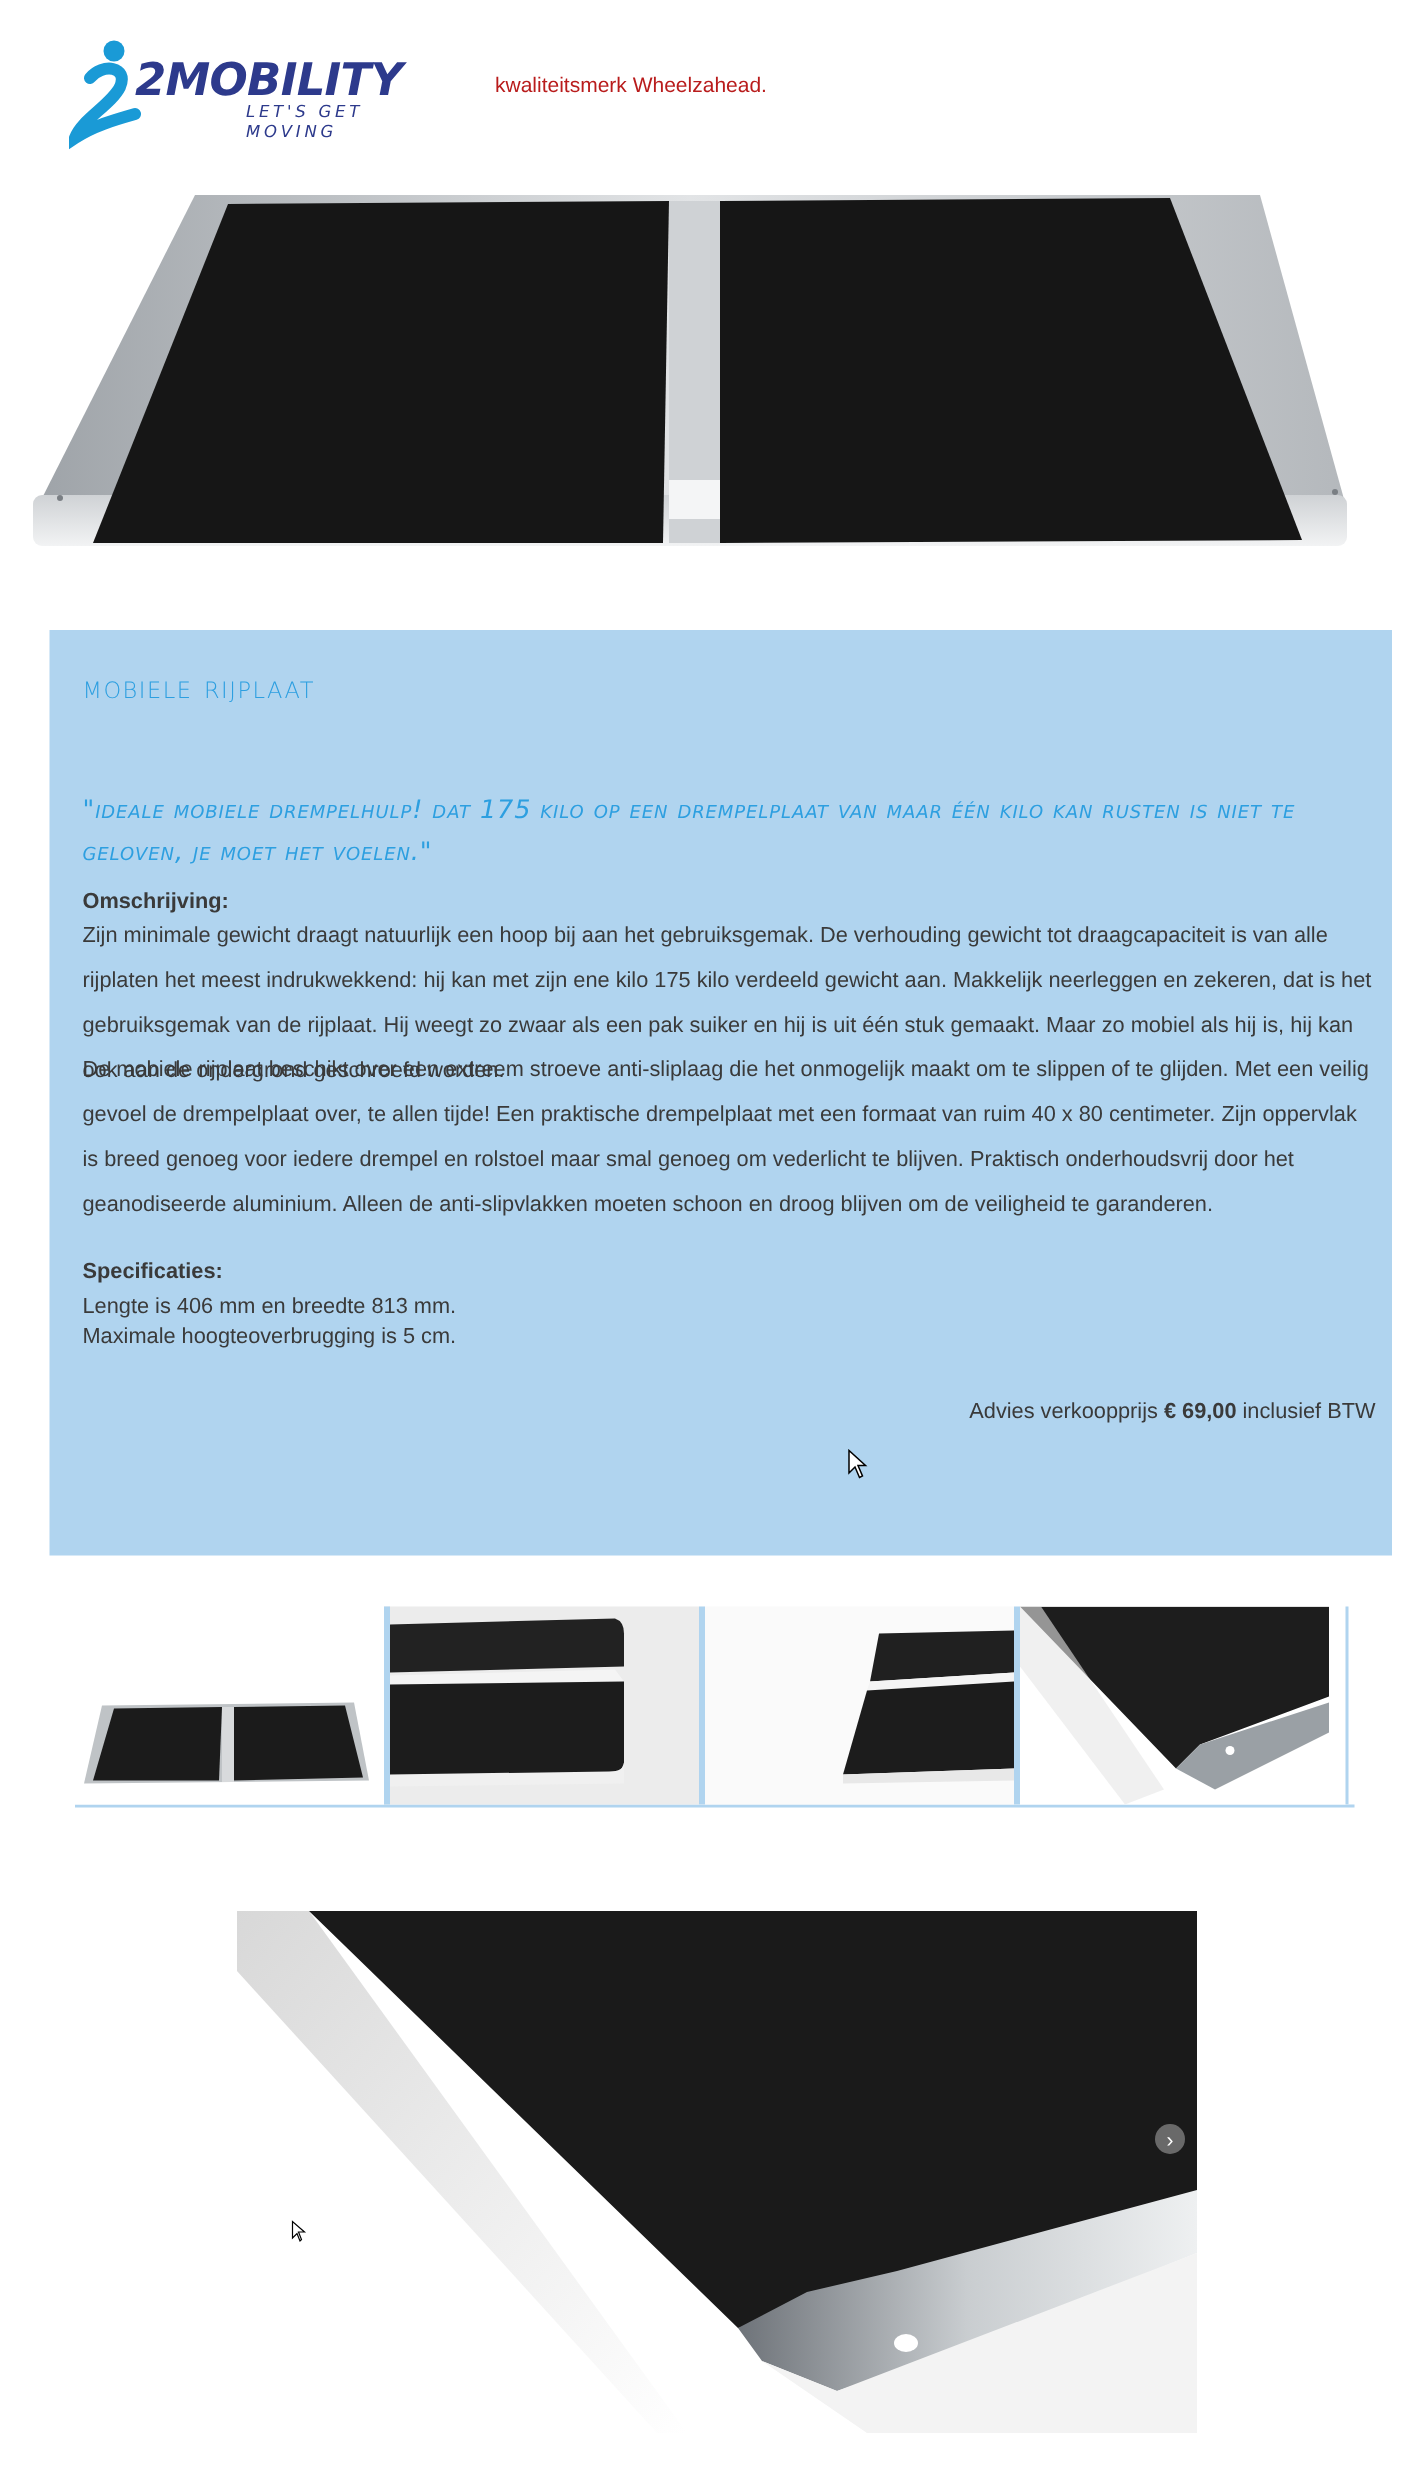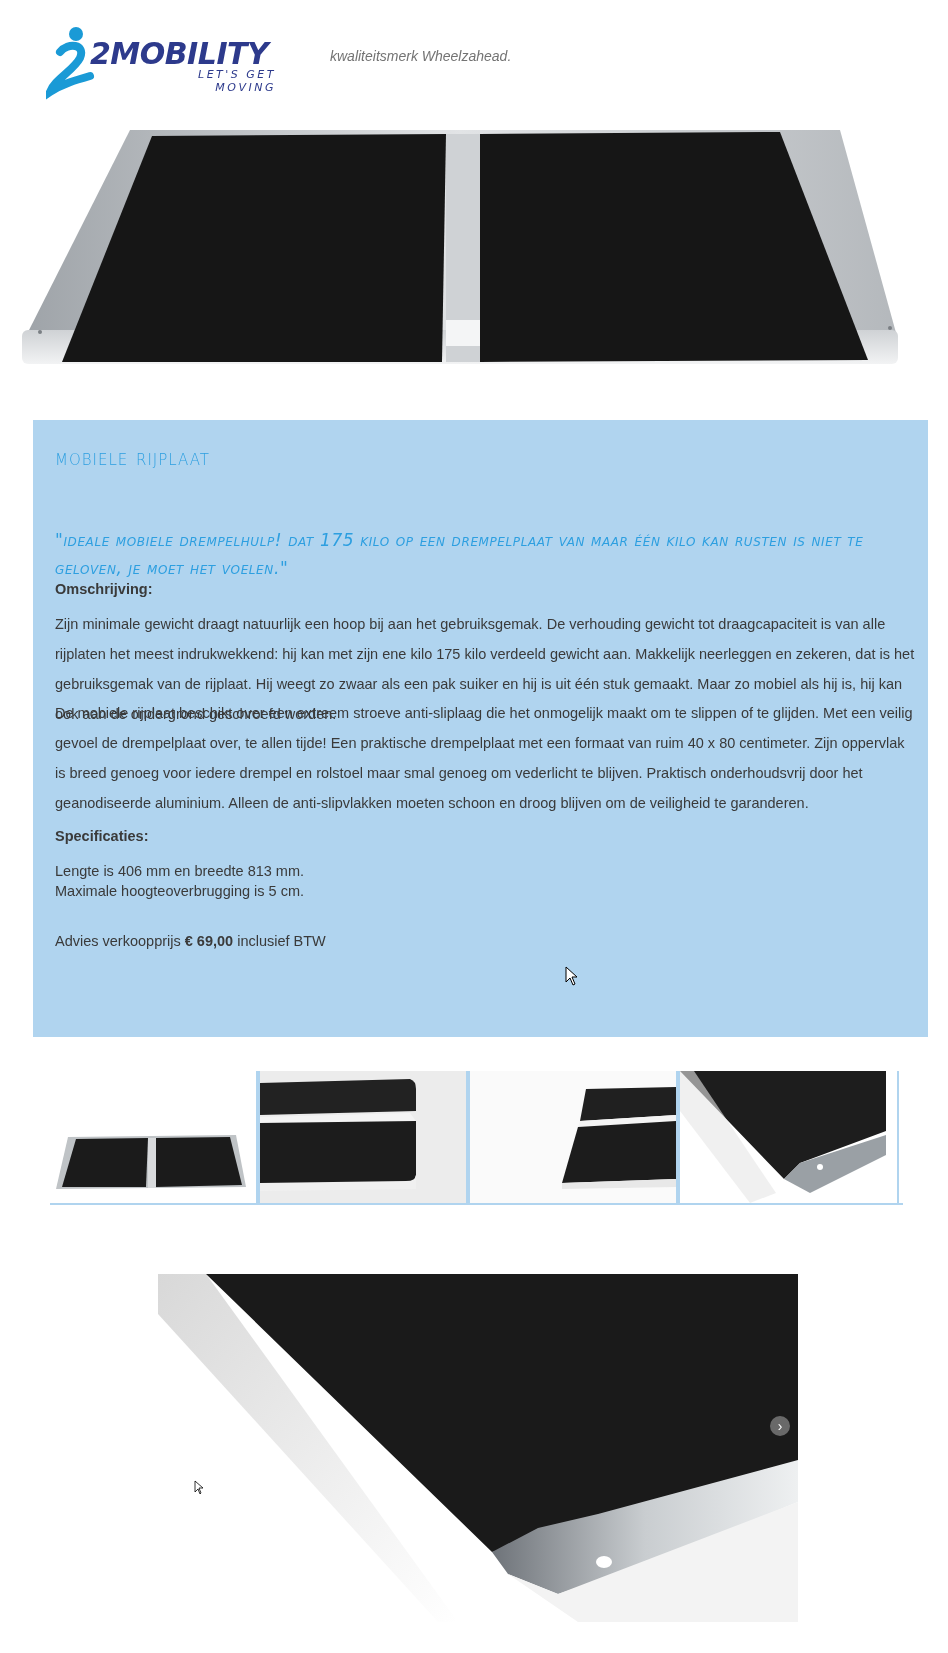--- a/index.html
+++ b/index.html
@@ -1,33 +1,33 @@
 <!DOCTYPE html>
 <html><head>
 <meta charset="utf-8">
 <style>
   * { box-sizing: border-box; margin: 0; padding: 0; }
   html, body { width: 948px; height: 1653px; background: #ffffff; overflow: hidden; }
   body { position: relative; font-family: "Liberation Sans", sans-serif; color: #3a3a3a; }
 
   
-  .header { position: absolute; left: 0; top: 0; width: 948px; height: 110px; text-align: right; }
+  .header { position: absolute; left: 0; top: 0; width: 948px; height: 110px; }
   .logo { position: absolute; left: 46px; top: 24px; width: 230px; height: 76px; }
   .logo-text { position: absolute; left: 44px; top: 12px; font-family: "DejaVu Sans", sans-serif; font-weight: bold; font-style: italic; font-size: 30px; color: #2d3a8c; letter-spacing: -0.5px; }
   .logo-tag { position: absolute; left: 78px; top: 44px; font-family: "DejaVu Sans", sans-serif; font-style: italic; font-size: 11px; color: #2d3a8c; letter-spacing: 2.5px; margin-left: 40px; }
-  .brand-note { position: absolute; left: 330px; top: 48px; font-size: 14px; color: #737373; font-style: italic; }
+  .brand-note { position: absolute; left: 330px; top: 48px; font-size: 14px; color: #b91c1c; }
 
   
   .hero { position: absolute; left: 22px; top: 130px; width: 926px; height: 260px; }
 
   
   .panel { position: absolute; left: 33px; top: 420px; width: 895px; height: 617px; background: #b0d4ef; padding-left: 44px; }
   .panel-title { position: absolute; left: 22px; top: 26px; font-family: "DejaVu Sans", sans-serif; font-size: 21px; font-weight: 300; color: #2d9fe0; font-variant: small-caps; letter-spacing: 1px; text-transform: lowercase; }
   .panel-quote { position: absolute; left: 22px; top: 106px; width: 860px; font-family: "DejaVu Sans", sans-serif; font-style: italic; font-size: 17px; line-height: 28px; color: #2d9fe0; font-variant: small-caps; text-transform: lowercase; letter-spacing: 0.6px; }
-  .section-label { position: absolute; left: 22px; font-size: 14.5px; font-weight: bold; color: #3a3a3a; }
+  .section-label { position: absolute; left: 22px; font-size: 14.5px; font-weight: bold; color: #3a3a3a; margin-top: 12px; }
   .para { position: absolute; left: 22px; width: 862px; font-size: 14.5px; line-height: 30px; color: #3a3a3a; }
 
   
   .thumbs { position: absolute; left: 50px; top: 1071px; width: 853px; height: 134px; border-bottom: 2px solid #b0d4ef; display: flex; }
   .thumb { position: relative; height: 132px; overflow: hidden; cursor: pointer; }
   .thumb.sep { border-left: 4px solid #b0d4ef; }
   .thumb.last { border-right: 2px solid #b0d4ef; }
 
   
   .bigimg { position: absolute; left: 158px; top: 1274px; width: 640px; height: 348px; overflow: hidden; }
@@ -79,21 +79,21 @@
   <p class="panel-quote">"Ideale mobiele drempelhulp! Dat 175 kilo op een drempelplaat van maar één kilo kan rusten is niet te geloven, je moet het voelen."</p>
 
   <div class="section-label" style="top:161px;">Omschrijving:</div>
   <p class="para" style="top:189px;">Zijn minimale gewicht draagt natuurlijk een hoop bij aan het gebruiksgemak. De verhouding gewicht tot draagcapaciteit is van alle rijplaten het meest indrukwekkend: hij kan met zijn ene kilo 175 kilo verdeeld gewicht aan. Makkelijk neerleggen en zekeren, dat is het gebruiksgemak van de rijplaat. Hij weegt zo zwaar als een pak suiker en hij is uit één stuk gemaakt. Maar zo mobiel als hij is, hij kan ook aan de ondergrond geschroefd worden.</p>
   <p class="para" style="top:278px;">De mobiele rijplaat beschikt over een extreem stroeve anti-sliplaag die het onmogelijk maakt om te slippen of te glijden. Met een veilig gevoel de drempelplaat over, te allen tijde! Een praktische drempelplaat met een formaat van ruim 40 x 80 centimeter. Zijn oppervlak is breed genoeg voor iedere drempel en rolstoel maar smal genoeg om vederlicht te blijven. Praktisch onderhoudsvrij door het geanodiseerde aluminium. Alleen de anti-slipvlakken moeten schoon en droog blijven om de veiligheid te garanderen.</p>
 
   <div class="section-label" style="top:408px;">Specificaties:</div>
   <p class="para" style="top:436px;">Lengte is 406 mm en breedte 813 mm.</p>
   <p class="para" style="top:456px;">Maximale hoogteoverbrugging is 5 cm.</p>
 
-  <p class="para" style="top:506px;">
+  <p class="para" style="top:506px;text-align:right;">
     <span>Advies verkoopprijs </span><b>€ 69,00</b><span> inclusief BTW</span>
   </p>
 </div>
 
 <svg class="cursor" style="left:565px;top:966px;" viewBox="0 0 14 20">
   <path d="M1 1 L1 16 L5 12 L8 19 L10 18 L7 11 L12 11 Z" fill="#fff" stroke="#000" stroke-width="1"></path>
 </svg>
 
 <div class="thumbs">
   <div class="thumb" style="width:206px;background:#fff;">

